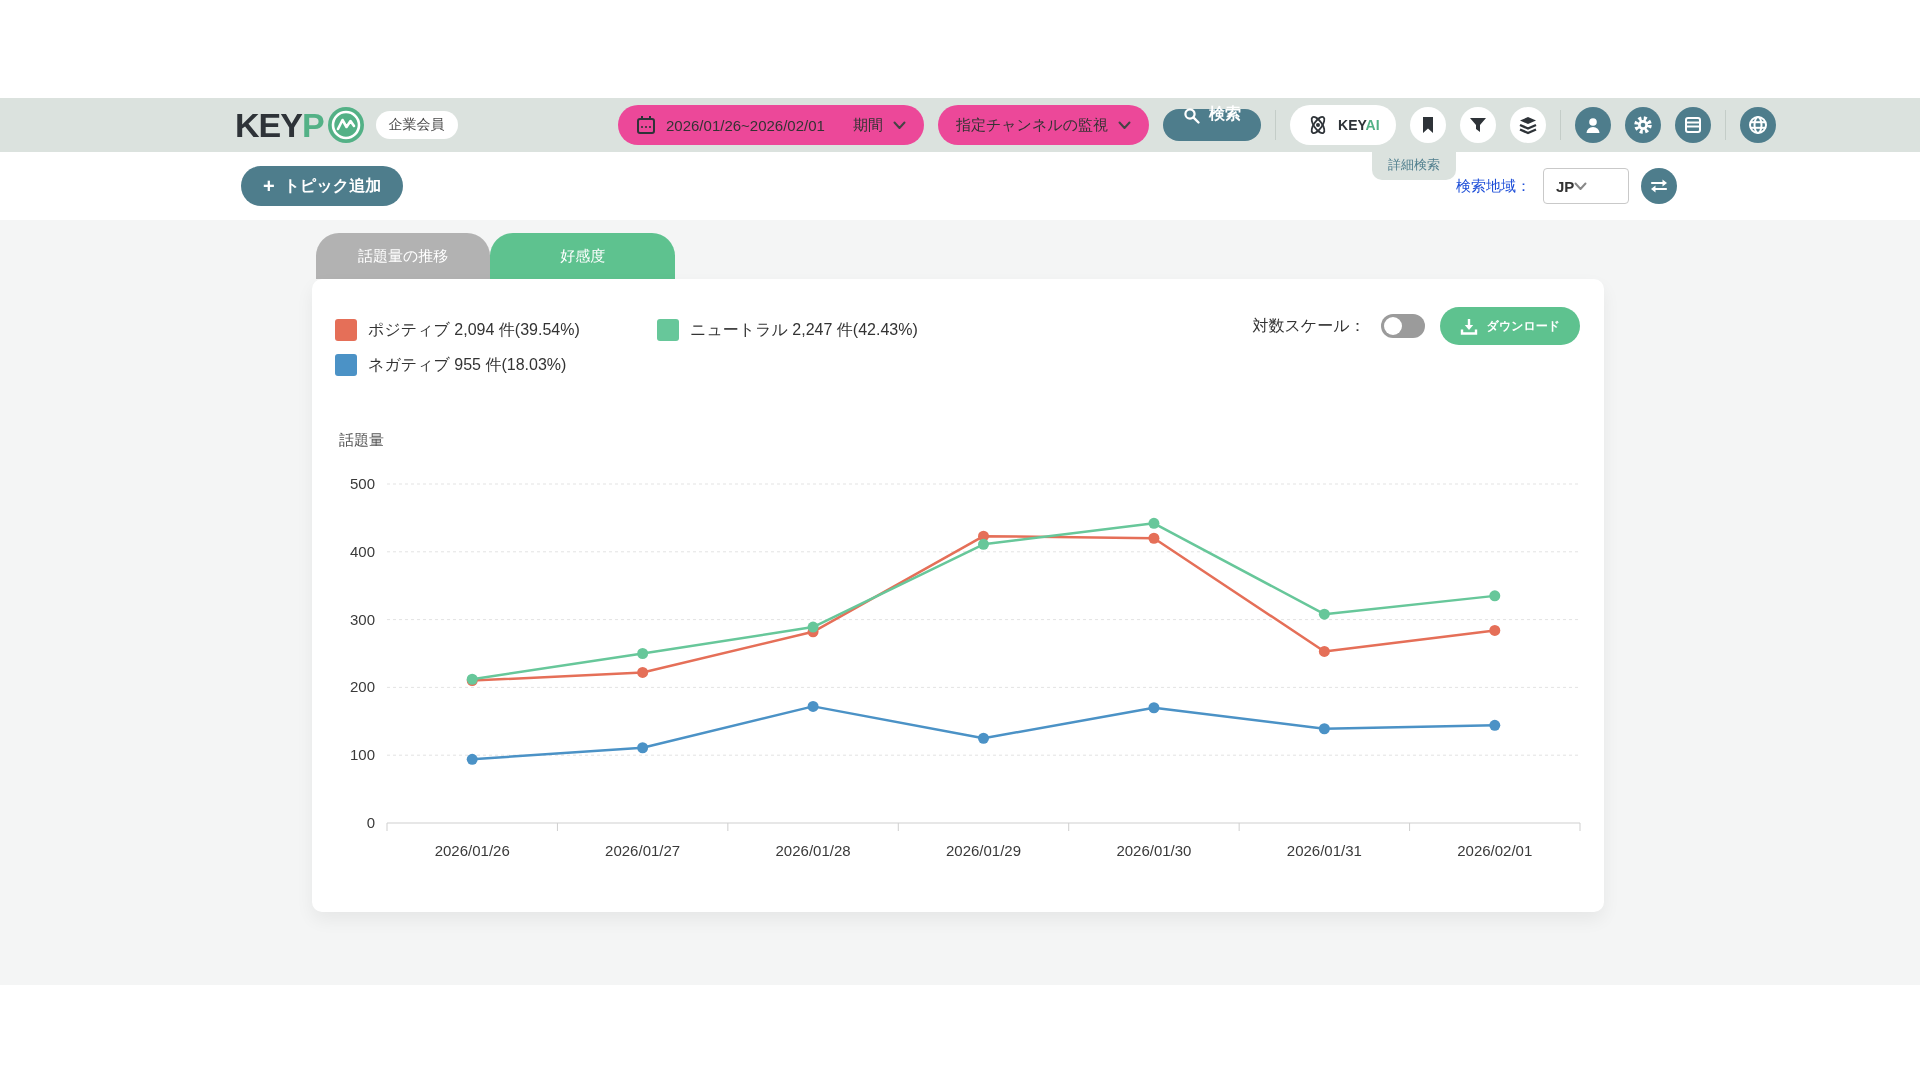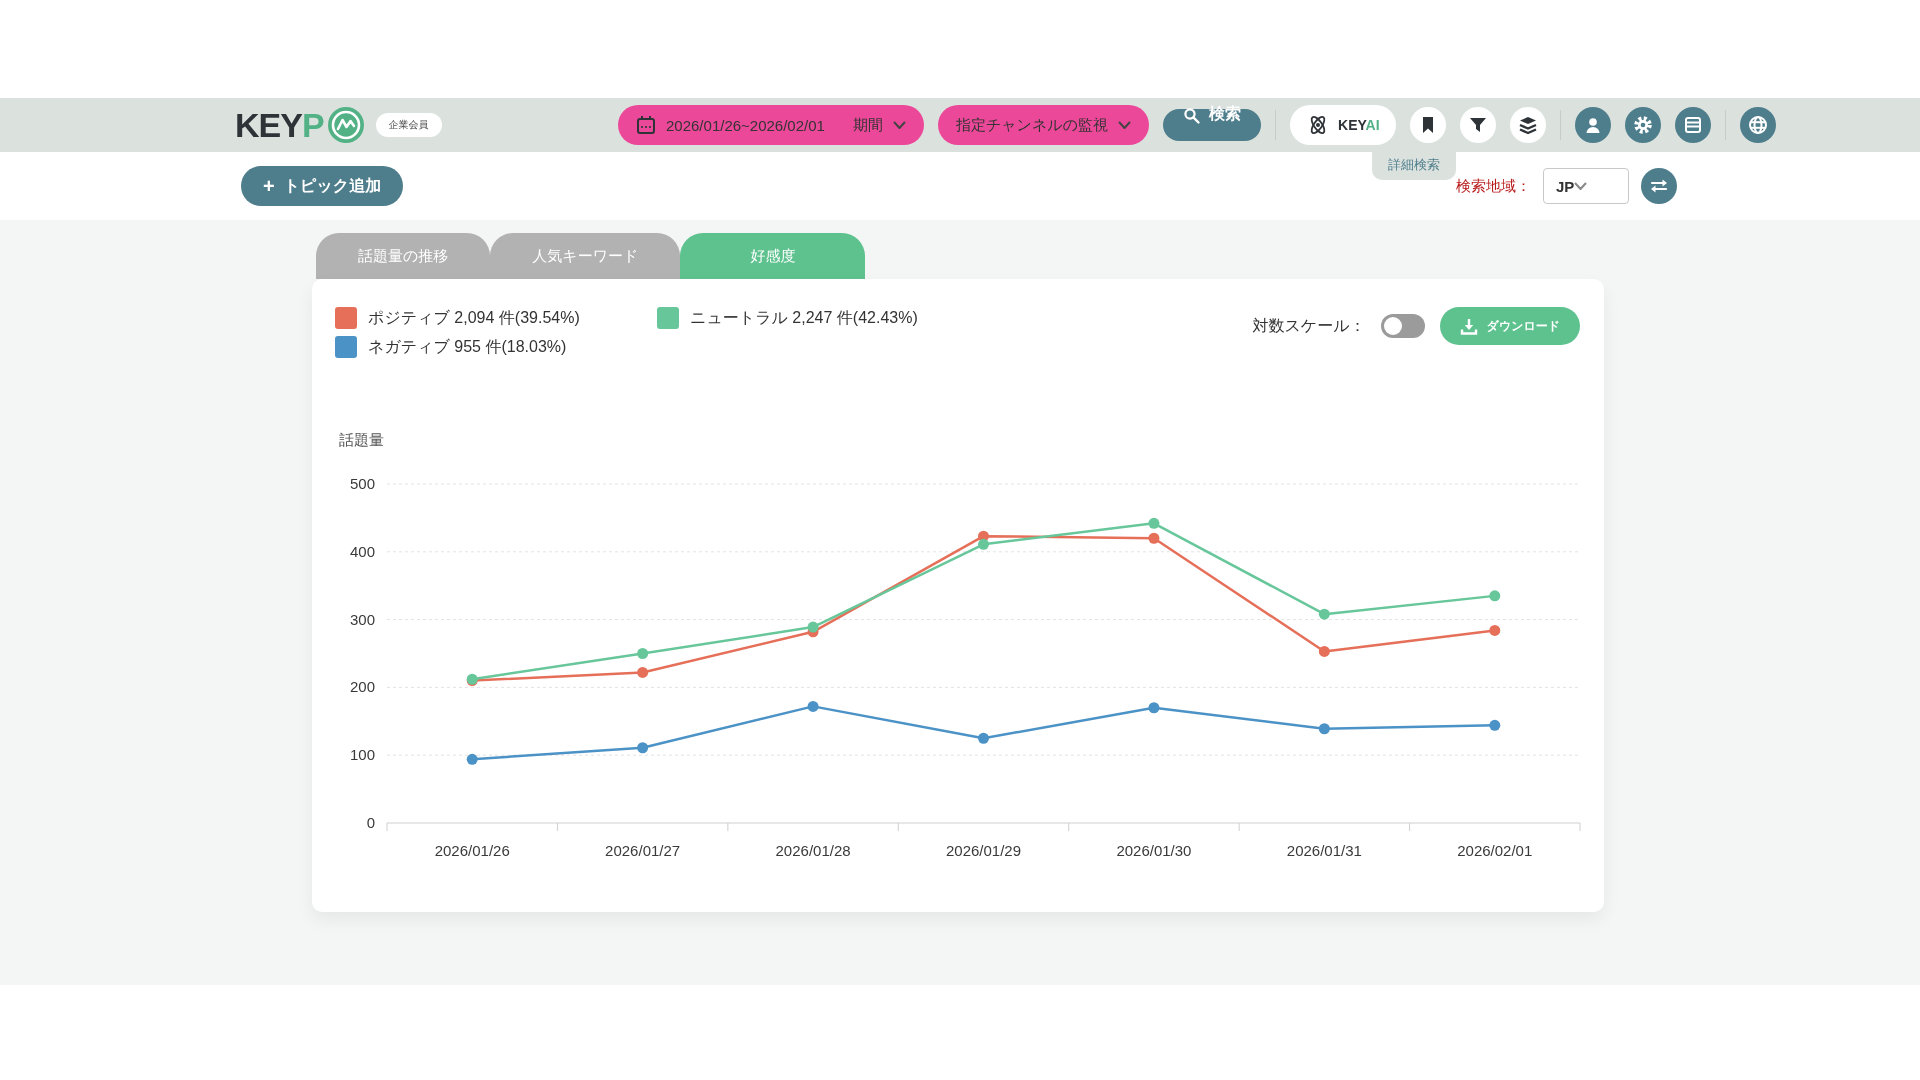--- a/index.html
+++ b/index.html
@@ -3,50 +3,50 @@
 <meta charset="utf-8">
 <style>
   * { margin:0; padding:0; box-sizing:border-box; }
   html,body { width:1920px; height:1080px; background:#ffffff; font-family:"Liberation Sans","DejaVu Sans",sans-serif; overflow:hidden; position:relative; }
 
   
   .header { position:absolute; top:98px; left:0; width:1920px; height:54px; background:#dbe2de; display:flex; align-items:center; }
   .logo-group { position:absolute; left:235px; top:0; height:54px; display:flex; align-items:center; gap:10px; }
   .logo-text { font-size:34px; font-weight:800; letter-spacing:-1px; color:#2e3338; display:flex; align-items:center; }
   .logo-text .p { color:#53b186; }
-  .member-badge { background:#ffffff; color:#4a4a4a; font-size:10px; padding:5px 13px; border-radius:15px; }
+  .member-badge { background:#ffffff; color:#4a4a4a; font-size:14px; padding:5px 13px; border-radius:15px; }
   .header-center { position:absolute; left:618px; top:0; height:54px; display:flex; align-items:center; gap:14px; }
   .pill { background:#ec4899; height:40px; border-radius:20px; display:flex; align-items:center; padding:0 18px; gap:10px; font-size:15px; color:#333; white-space:nowrap; }
   .pill .sep-gap { width:8px; }
   .search-btn { background:#4e7d8c; color:#fff; height:32px; border-radius:19px; display:flex; align-items:flex-end; padding:16px 20px; gap:8px; font-size:16px; font-weight:bold; border:none; cursor:pointer; }
   .keyai-btn { background:#ffffff; height:40px; border-radius:20px; display:flex; align-items:center; padding:0 16px; gap:8px; font-size:14px; font-weight:800; color:#2e3338; cursor:pointer; border:none; }
   .keyai-btn .ai { color:#53b186; }
   .circle-btn { width:36px; height:36px; border-radius:50%; display:flex; align-items:center; justify-content:center; border:none; cursor:pointer; flex:none; }
   .circle-btn.light { background:#ffffff; }
   .circle-btn.dark { background:#4e7d8c; }
   .vdiv { width:1px; height:30px; background:#c4cdc8; flex:none; }
 
   
   .toolbar { position:absolute; top:152px; left:0; width:1920px; height:68px; background:#ffffff; }
   .add-topic-btn { position:absolute; left:241px; top:14px; height:40px; border-radius:20px; background:#4e7d8c; color:#fff; border:none; display:flex; align-items:center; gap:9px; padding:0 22px; font-size:16px; font-weight:bold; cursor:pointer; }
   .add-topic-btn .plus { font-size:20px; font-weight:bold; line-height:1; }
   .adv-search-flap { position:absolute; left:1372px; top:0; background:#dbe2de; color:#4e7d8c; font-size:13px; padding:4px 16px 6px; border-radius:0 0 10px 10px; }
   .region-cluster { position:absolute; right:243px; top:14px; height:40px; display:flex; align-items:center; gap:12px; }
-  .region-label { font-size:15px; color:#b91c1c;font-family:Liberation Serif, serif; }
+  .region-label { font-size:15px; color:#1d4ed8;font-family:Liberation Serif, serif; }
   .region-select { width:86px; height:36px; background:#fff; border:1px solid #c9c9c9; border-radius:4px; display:flex; align-items:center; justify-content:flex-start; padding:0 12px; font-size:15px; font-weight:bold; color:#333; cursor:pointer; }
   .swap-btn { width:36px; height:36px; border-radius:50%; background:#4e7d8c; border:none; display:flex; align-items:center; justify-content:center; cursor:pointer; }
 
   
   .content { position:absolute; top:220px; left:0; width:1920px; height:765px; background:#f4f5f5; }
   .tabs { position:absolute; left:316px; top:13px; display:flex; align-items:flex-end; }
   .tab { height:46px; min-width:158px; padding:0 42px; border-radius:23px 23px 0 0; background:#b2b2b2; color:#fff; font-size:15px; display:flex; align-items:center; justify-content:center; cursor:pointer; white-space:nowrap; }
   .tab.active { background:#5ec28f; min-width:185px; }
 
   .card { position:absolute; left:312px; top:59px; width:1292px; height:633px; background:#fff; border-radius:10px; box-shadow:0 8px 18px rgba(0,0,0,0.06); }
-  .legend { position:absolute; left:23px; top:28px; display:grid; grid-template-columns:322px auto; row-gap:7px; }
+  .legend { position:absolute; left:23px; top:40px; display:grid; grid-template-columns:322px auto; row-gap:13px; }
   .legend-item { display:flex; align-items:center; gap:11px; font-size:16px; color:#333; }
   .legend-swatch { width:22px; height:22px; border-radius:3px; flex:none; }
 
   .panel-controls { position:absolute; right:24px; top:28px; display:flex; align-items:center; gap:15px; }
   .log-label { font-size:16px; color:#333; }
   .toggle { width:44px; height:24px; border-radius:12px; background:#9b9b9b; position:relative; cursor:pointer; flex:none; }
   .toggle .knob { position:absolute; left:3px; top:3px; width:18px; height:18px; border-radius:50%; background:#fff; }
   .download-btn { height:38px; border-radius:19px; background:#5ec28f; color:#fff; border:none; display:flex; align-items:center; gap:9px; padding:0 20px; font-size:12px; font-weight:bold; cursor:pointer; }
 
   .chart-ylabel { position:absolute; left:27px; top:152px; font-size:15px; color:#555; }
@@ -193,23 +193,20 @@
         <polygon points="-3.5,-0.5 -8,3 -3.5,6.5" fill="#fff"></polygon>
       </svg>
     </button>
   </div>
 </div>
 
 <div class="content">
   <div class="tabs" id="tabs">
       <div class="tab">
         <span>話題量の推移</span>
-      </div>
-      <div class="tab">
-        <span>人気キーワード</span>
       </div>
       <div class="tab active">
         <span>好感度</span>
       </div>
     </div>
 
   <div class="card">
     <div class="legend" id="legend">
         <div class="legend-item">
           <span class="legend-swatch" style="background: rgb(229, 111, 88);"></span>

